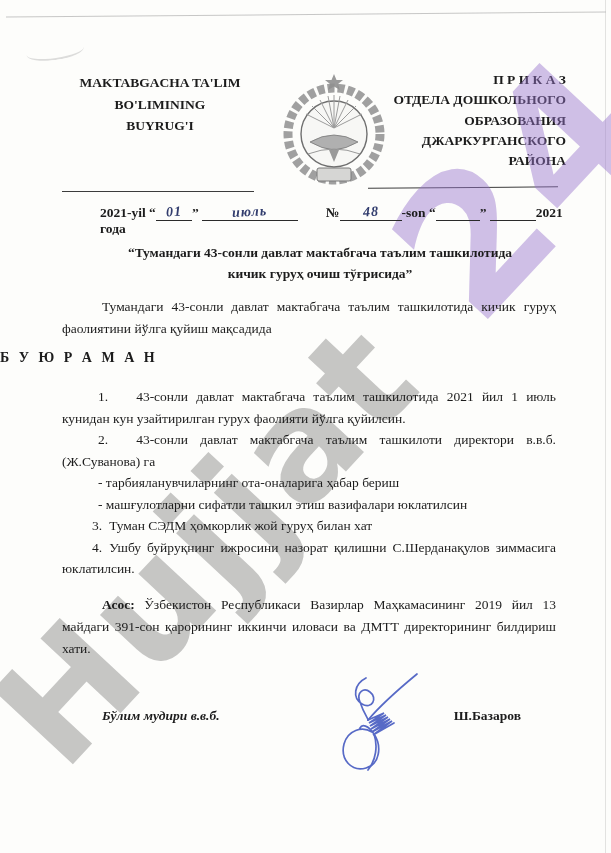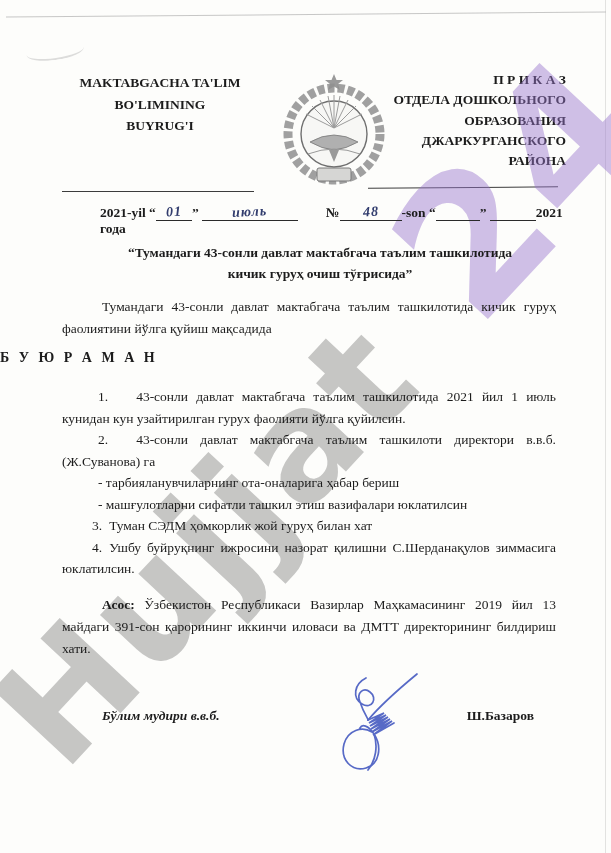--- a/index.html
+++ b/index.html
@@ -53,21 +53,21 @@
   .item{margin:0; text-align:justify; text-indent:36px; line-height:21.5px;}
   .gap-wide .inum{margin-right:28px;}
   .gap-narrow .inum{margin-right:7px;}
   .sub{margin:0; text-indent:36px; line-height:21.5px;}
   .basis{margin:14px 0 0 0; text-align:justify; text-indent:40px;
     line-height:22px;}
   .basis-label{font-weight:bold;}
   
   .footer{position:absolute; left:62px; top:708px; width:494px; display:flex;
     justify-content:space-between; font-weight:bold; font-size:13.5px; z-index:2;}
-  .footer .pos{margin-left:40px;font-style:italic;} .footer .name{margin-right:22px;}
+  .footer .pos{margin-left:40px;font-style:italic;} .footer .name{margin-right:35px;}
   .signature{position:absolute; left:322px; top:668px; z-index:3;}
 </style>
 </head>
 <body>
 
 <div class="page">
 
   <div class="scan-topline"></div>
   <div class="scan-smudge1"></div>
   <div class="scan-edge-right"></div>

